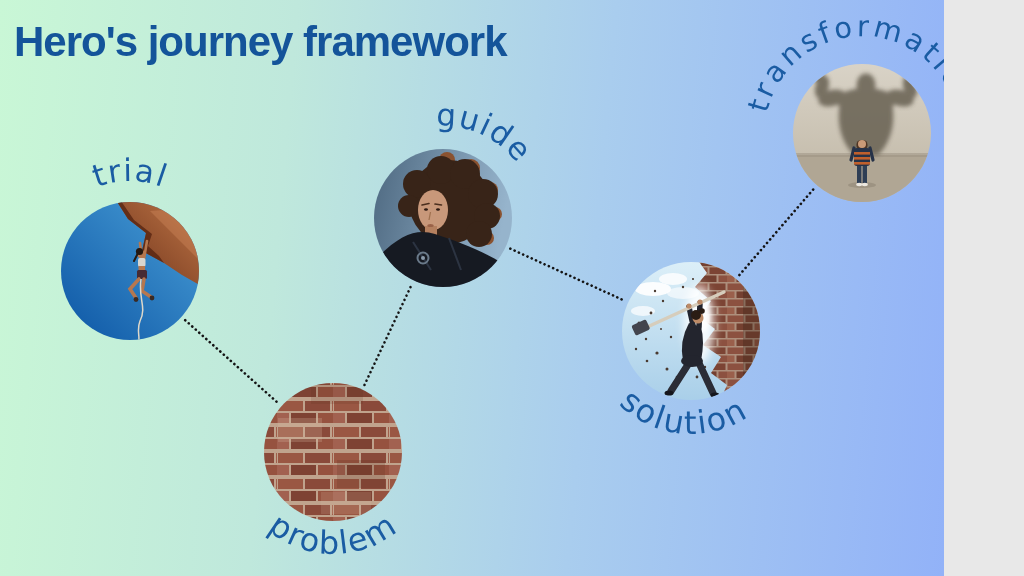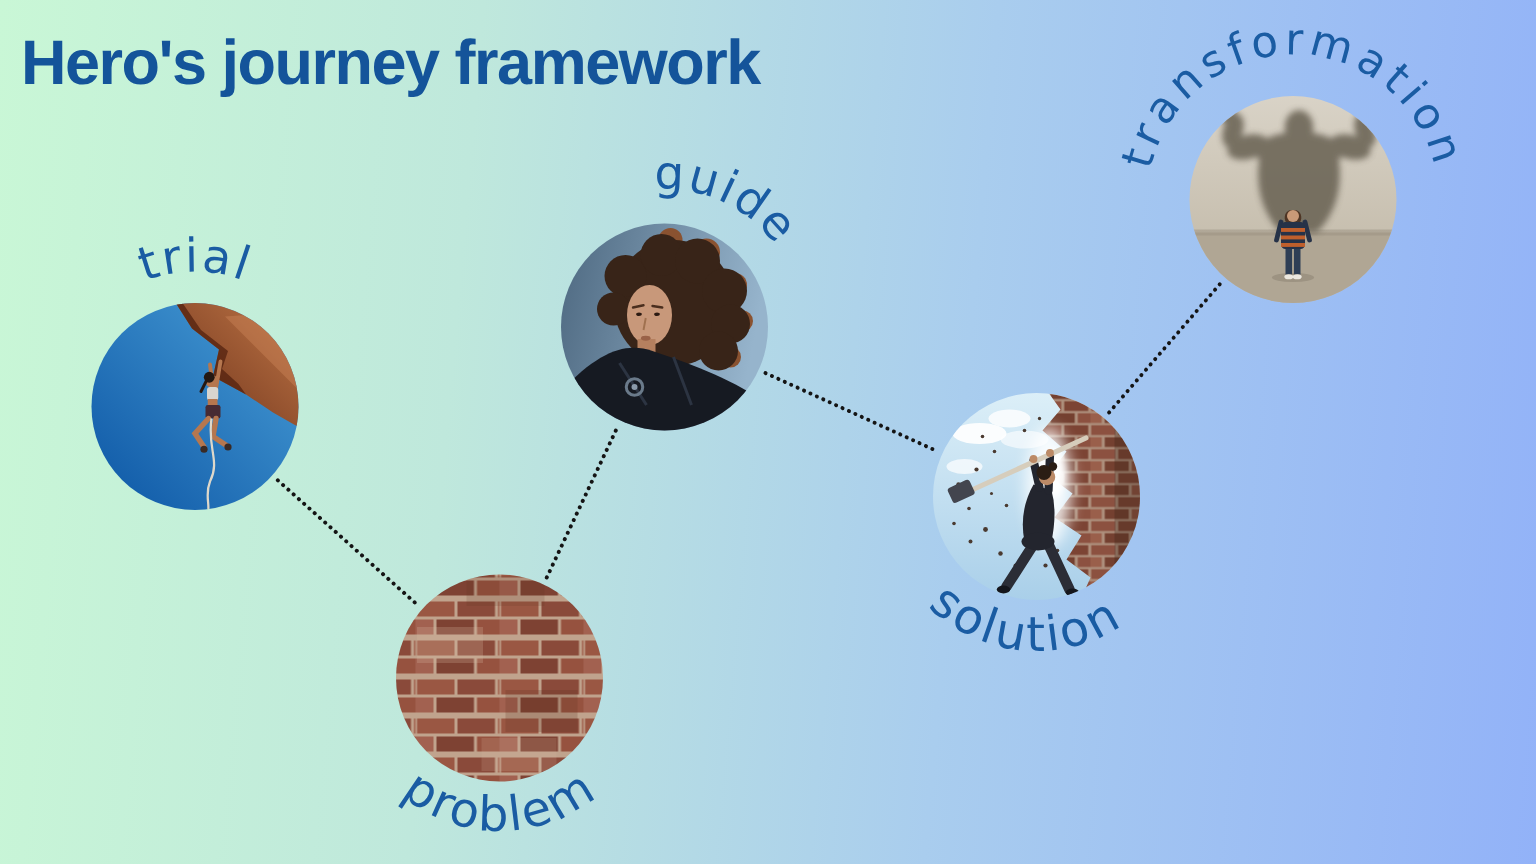--- a/index.html
+++ b/index.html
@@ -1,18 +1,18 @@
 <!DOCTYPE html>
 <html><head>
 <meta charset="utf-8">
 <style>
   html,body{margin:0;padding:0;background:#e8e8e8;}
   .stage{
     position:relative;
-    width:1024px;height:576px;
+    width:944px;height:576px;
     overflow:hidden;
     background:linear-gradient(95deg,#c9f7d6 0%,#bfe8dc 30%,#a9cdee 62%,#92b2f8 100%);
     font-family:"Liberation Sans","DejaVu Sans",sans-serif;
   }
   .title{
     position:absolute;left:14px;top:20px;margin:0;
     font-size:42px;font-weight:bold;letter-spacing:-1px;
     color:#14549a;line-height:1.05;
     font-family:"Liberation Sans","DejaVu Sans",sans-serif;
   }

